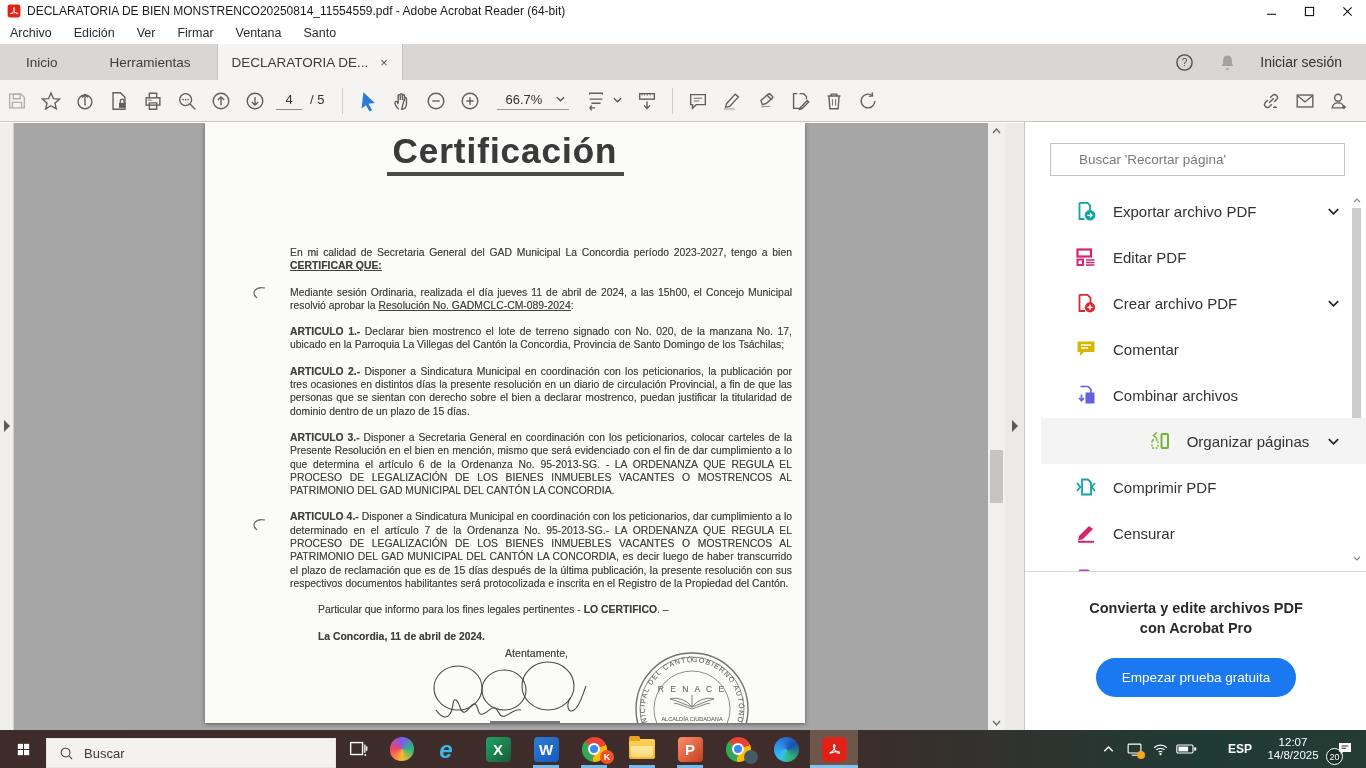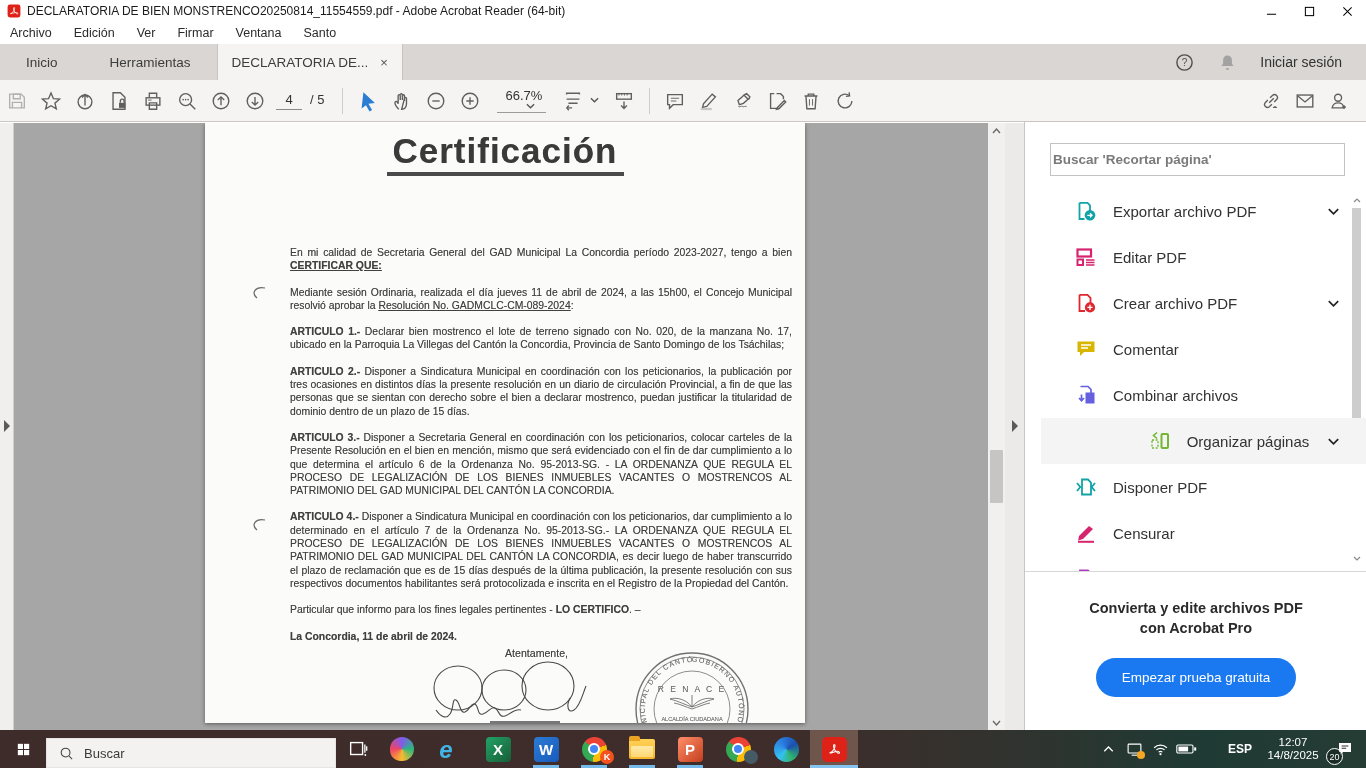--- a/index.html
+++ b/index.html
@@ -34,60 +34,60 @@
   
   .toolbar { position:absolute; left:0; top:80px; width:1366px; height:42px; background:#f5f4f2;
              border-bottom:1px solid #c9c6c4; display:flex; align-items:center; }
   .tb { width:34px; height:34px; display:flex; align-items:center; justify-content:center; flex:0 0 auto; }
   .tb svg { width:22px; height:22px; }
   .tsep { width:1px; height:26px; background:#cfccc9; margin:0 8px; flex:0 0 auto; }
   .pagebox { display:flex; align-items:baseline; margin:0 10px 0 4px; font-size:13px; color:#333; }
   .pagebox .cur { min-width:26px; text-align:center; border-bottom:1px solid #8a8a8a; padding-bottom:2px; }
   .pagebox .tot { margin-left:8px; }
   .zoombox { display:flex; align-items:center; border-bottom:1px solid #9a9a9a; padding:0 4px 2px 8px;
-             margin:0 10px; font-size:13px; color:#333;flex-direction:column; }
+             margin:0 10px; font-size:13px; color:#333; }
   .zoombox .caret { margin-left:14px; }
   .caret svg { width:9px; height:7px; display:block; }
   .tb-right { position:absolute; right:10px; display:flex; }
 
   
   .leftstrip { position:absolute; left:0; top:123px; width:14px; height:607px; background:#f0efee;
                border-right:1px solid #cfcfcf; }
   .leftstrip .grab { position:absolute; left:3px; top:296px; }
   .doc-area { position:absolute; left:14px; top:123px; width:974px; height:607px; background:#a6a6a6; overflow:hidden; }
   .page { position:absolute; left:191px; top:0; width:600px; height:600px; background:#fbfbfa;
           box-shadow:0 1px 4px rgba(0,0,0,.45); overflow:hidden; color:#414141;
           text-shadow:0 0 .6px rgba(70,70,70,.55); }
   .doc-title { margin:8px auto 0; width:fit-content; font-size:35px; font-weight:700; color:#3a3a3a;
                letter-spacing:1px; border-bottom:4px solid #4a4a4a; padding:0 6px 1px; }
   .doc-org { text-align:center; margin-top:16px; font-size:15.5px; font-weight:700; line-height:20px;
              color:#3d3d3d; letter-spacing:.2px; }
   .doc-text { position:absolute; left:85px; top:110px; width:502px; }
   .doc-p { font-size:10.4px; line-height:13.3px; text-align:justify; margin-top:13px; }
-  .doc-p.left { text-align:left; }
+  .doc-p.left { text-align:left;margin-left:28px; }
   .doc-p .b { font-weight:700; }
   .doc-p .u { text-decoration:underline; }
   .closing { position:absolute; left:300px; top:524px; font-size:10.6px; }
   .signature { position:absolute; left:215px; top:535px; }
   .stamp { position:absolute; left:425px; top:524px; opacity:.8; }
   .artifact { position:absolute; left:44px; }
 
   
   .vscroll { position:absolute; left:988px; top:123px; width:17px; height:607px; background:#f1f0ef; }
   .vscroll .arr { position:absolute; left:0; width:17px; height:15px; display:flex; align-items:center; justify-content:center; }
   .vscroll .thumb { position:absolute; left:2px; width:13px; background:#c6c5c4; border-radius:1px; }
   .grabstrip { position:absolute; left:1005px; top:123px; width:19px; height:607px; background:#ebeae9; }
   .grabstrip .grab { position:absolute; left:6px; top:296px; }
 
   
   .panel { position:absolute; left:1024px; top:122px; width:342px; height:608px; background:#fff;
            border-left:1px solid #c8c5c3; }
   .panel-search { position:absolute; left:25px; top:21px; width:295px; height:33px; border:1px solid #c3c3c3;
-                  background:#fff; font-size:13.5px; color:#ec4899; padding:0 2px;
-                  font-family:"Liberation Sans", sans-serif;font-weight:bold; }
+                  background:#fff; font-size:13.5px; color:#ec4899; padding:0 28px;
+                  font-family:"Liberation Sans", sans-serif; }
   .panel-search::placeholder { color:#7a7a7a; }
   .tools-list { position:absolute; left:16px; top:66px; width:342px; height:383px; overflow:hidden; }
   .tool-item { position:relative; height:46px; display:flex; align-items:center; padding-left:34px;
                font-size:15px; color:#323232; cursor:default; }
   .tool-item.hl { background:#f4f4f4;justify-content:center; }
   .tool-item .ticon { width:22px; height:22px; margin-right:16px; flex:0 0 auto; }
   .tool-item .ticon svg { width:22px; height:22px; }
   .tool-item .chev { position:absolute; right:42px; width:15px; height:15px; }
   .panel-scroll { position:absolute; right:3px; top:72px; width:12px; height:370px; }
   .panel-scroll .thumb { position:absolute; left:1px; top:14px; width:9px; height:210px; background:#cdcdcd; }
@@ -533,21 +533,21 @@
           <span>Organizar páginas</span>
           <span class="chev"><svg viewBox="0 0 16 16" width="15" height="15">
               <path d="M3 5.5l5 5 5-5" fill="none" stroke="#222" stroke-width="1.8"></path>
             </svg></span>
         </div>
         <div class="tool-item">
           <span class="ticon"><svg viewBox="0 0 22 22">
               <path d="M7 3.5h6l3 3V18.5H7z" fill="none" stroke="#12a3a8" stroke-width="1.8"></path>
               <path d="M2 7l3.3 4L2 15M20 7l-3.3 4L20 15" fill="none" stroke="#12a3a8" stroke-width="1.8"></path>
             </svg></span>
-          <span>Disponer PDF</span>
+          <span>Comprimir PDF</span>
         </div>
         <div class="tool-item">
           <span class="ticon"><svg viewBox="0 0 22 22">
               <path d="M4 14L14 4l4 3-10 10-4.8 1.6z" fill="#d6246e"></path>
               <path d="M3 19.8h16" stroke="#d6246e" stroke-width="2"></path>
             </svg></span>
           <span>Censurar</span>
         </div>
         <div class="tool-item">
           <span class="ticon"><svg viewBox="0 0 22 22">

